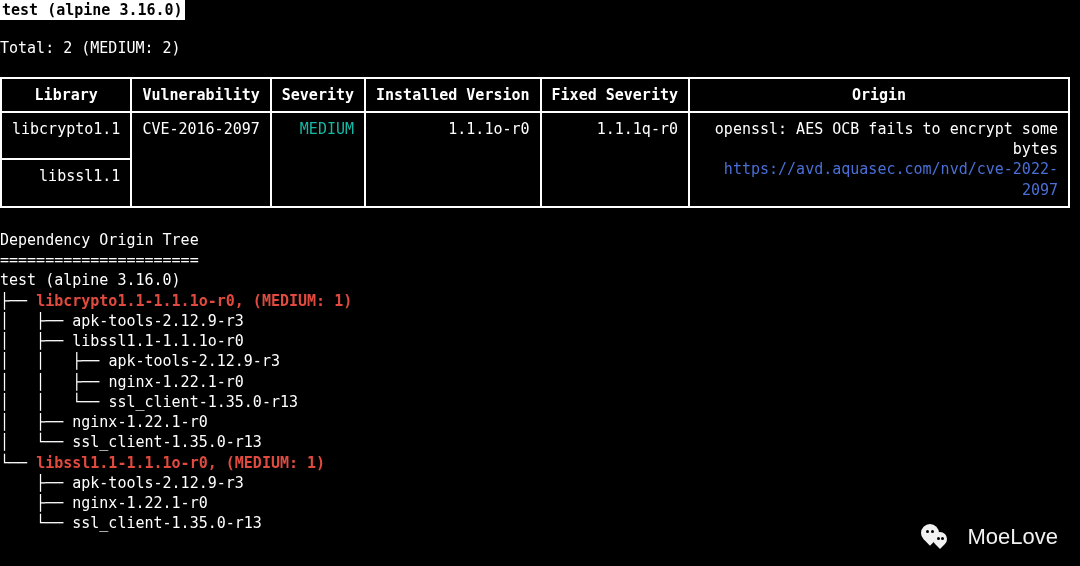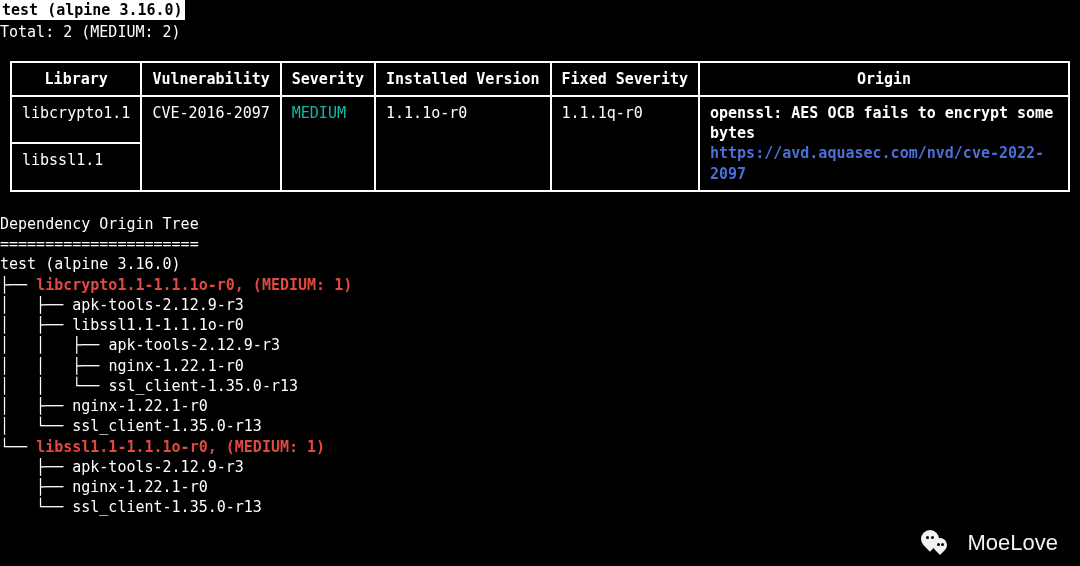--- a/index.html
+++ b/index.html
@@ -18,48 +18,48 @@
     padding: 0;
   }
   .hdr {
     background: #fff;
     color: #000;
     display: inline-block;
     padding: 0 2px;
     font-weight: bold;
   }
   .total {
-    margin-top: 2px;
+    margin-top: 18px;
     margin-bottom: 18px;
   }
   table {
     border-collapse: collapse;
-    margin: 6px 10px 18px 10px;
+    margin: 6px 10px 18px 0;
   }
   th, td {
     border: 2px solid #fff;
     padding: 6px 10px;
-    text-align: left;
+    text-align: right;
     vertical-align: top;
     white-space: nowrap;
   }
   th {
     font-weight: bold;
     text-align: center;
   }
   .sev-medium { color: #14b8a6; }
   .link { color: #4a6fd6; }
   .section-title { margin-top: 22px; }
   .divider { letter-spacing: 0; }
   .tree { white-space: pre; font-family: inherit; }
   .red { color: #e04a3f; font-weight: bold; }
   .watermark {
     position: absolute;
     right: 22px;
-    bottom: 8px;
+    bottom: 14px;
     color: #fff;
     font-family: Arial, sans-serif;
     font-size: 22px;
     display: flex;
     align-items: center;
     gap: 16px;
     opacity: 0.95;
   }
   .wm-icon {
     width: 30px; height: 26px;
@@ -70,21 +70,21 @@
     border-radius: 50% 50% 50% 0;
     background: #fff;
   }
   .wm-icon .c1 { width: 18px; height: 18px; left: 0; top: 0; transform: rotate(-45deg);}
   .wm-icon .c2 { width: 14px; height: 14px; left: 12px; top: 8px; transform: rotate(-45deg);}
   .wm-icon .d1, .wm-icon .d2, .wm-icon .d3, .wm-icon .d4 {
     position: absolute; width: 3px; height: 3px; background: #000; border-radius: 50%;
   }
   .wm-icon .d1 { left:5px; top:6px;} .wm-icon .d2 { left:10px; top:6px;}
   .wm-icon .d3 { left:16px; top:13px;} .wm-icon .d4 { left:20px; top:13px;}
-  .title-cell { white-space: normal; font-weight: bold; }
+  .title-cell { white-space: normal; }
 </style>
 </head>
 <body>
 
 <div class="terminal">
   <span class="hdr">test (alpine 3.16.0)</span>
 
   <div class="total">Total: 2 (MEDIUM: 2)</div>
 
   <table>

